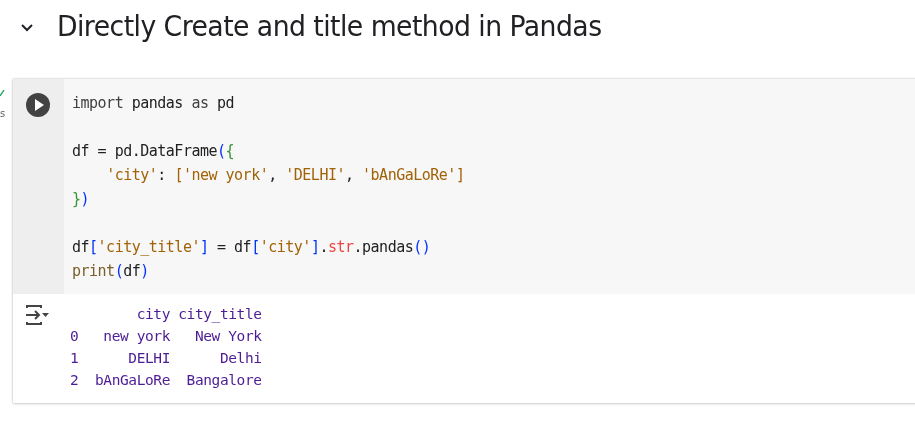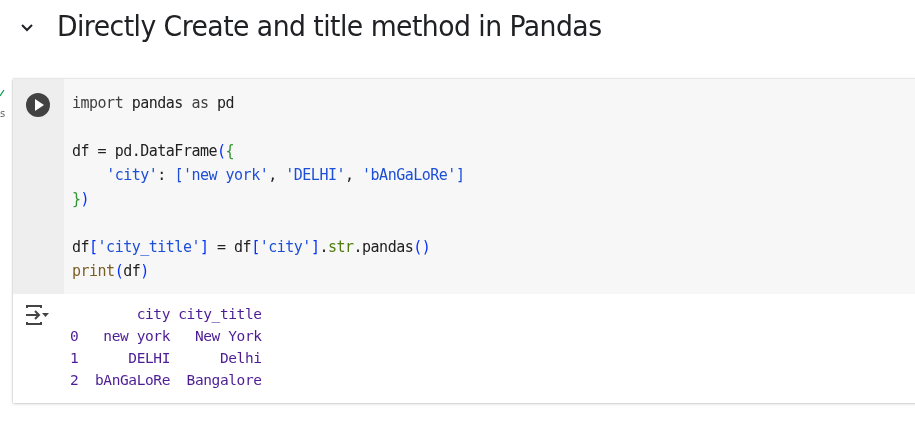--- a/index.html
+++ b/index.html
@@ -9,25 +9,25 @@
   .section-title { position:absolute; left:57px; top:9px; font-size:29px; color:#202124; font-family:"DejaVu Sans", sans-serif; letter-spacing:-0.6px; transform:scaleX(0.92); transform-origin:left center; white-space:nowrap; }
   .gutter-check { position:absolute; left:0px; top:88px; width:10px; height:10px; }
   .gutter-time { position:absolute; left:0px; top:108px; font-size:10px; color:#5f6368; font-family:"DejaVu Sans", sans-serif; }
   .cell { position:absolute; left:13px; top:79px; width:910px; height:324px; box-shadow:0 0 2px rgba(0,0,0,0.25), 0 1px 3px rgba(0,0,0,0.12); background:#fff; }
   .cell-left { position:absolute; left:0; top:0; width:51px; height:215px; background:#eeeeee; }
   .run-btn { position:absolute; left:13px; top:14px; width:24px; height:24px; border-radius:50%; background:#424242; cursor:pointer; }
   .run-btn::after { content:""; position:absolute; left:9px; top:6px; border-left:9px solid #fff; border-top:6px solid transparent; border-bottom:6px solid transparent; }
   .code-area { position:absolute; left:51px; top:0; right:0; height:215px; background:#f7f7f7; }
   .code { position:absolute; left:8px; top:12px; margin:0; font-family:"DejaVu Sans Mono", monospace; font-size:15px; line-height:24px; color:#212121; white-space:pre; letter-spacing:-0.5px; }
   .kw { color:#404040; }
-  .str { color:#1d4ed8; }
+  .str { color:#a16207; }
   .br1 { color:#0431fa; }
   .br2 { color:#319331; }
   .fn { color:#795e26;text-align:center; }
-  .bi { color:#4d7c0f; }
+  .bi { color:#ef4444; }
   .output-area { position:absolute; left:0; top:215px; right:0; bottom:0; background:#ffffff; }
   .output-icon { position:absolute; left:11px; top:10px; width:26px; height:22px; cursor:pointer; }
   .output-text { position:absolute; left:57px; top:9px; margin:0; font-family:"DejaVu Sans Mono", monospace; font-size:14.5px; line-height:22px; color:#4c1d95; white-space:pre; letter-spacing:-0.4px; }
 </style>
 </head>
 <body>
 
 <div class="section-header">
   <svg class="chevron" viewBox="0 0 16 16">
     <path d="M3 5 L8 10 L13 5" stroke="#202124" stroke-width="2" fill="none"></path>

